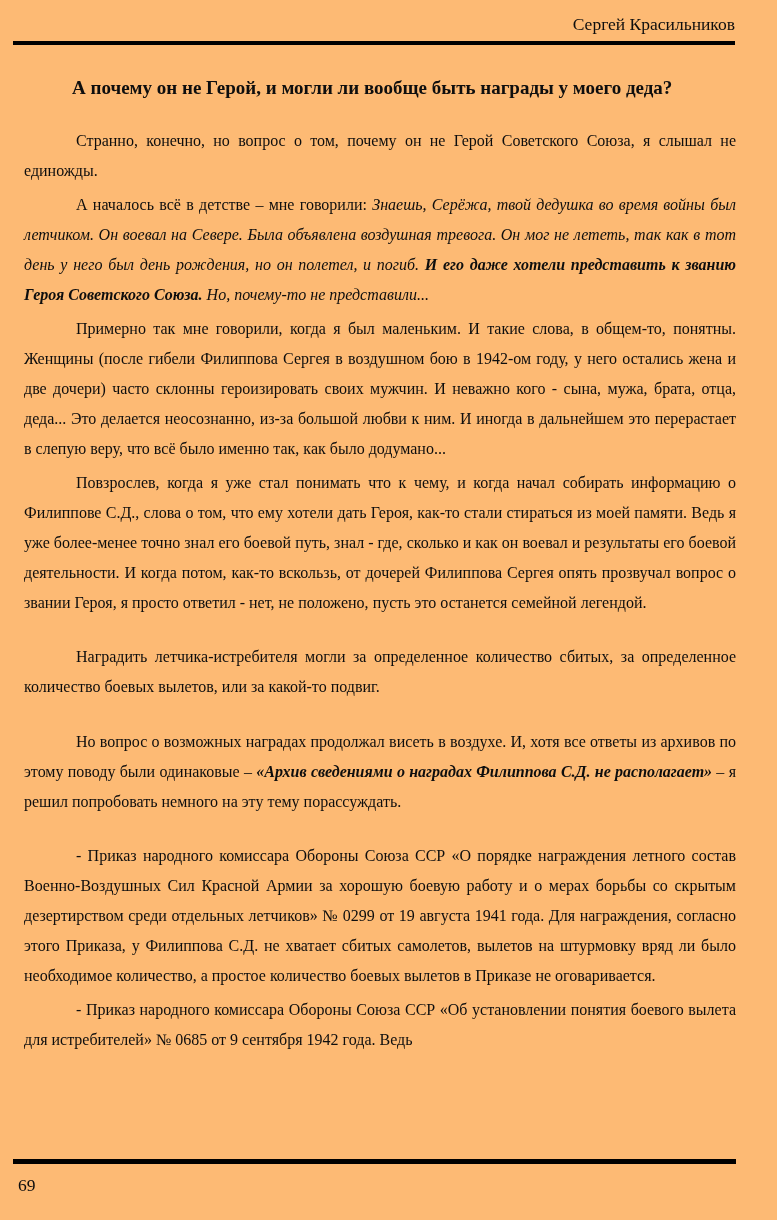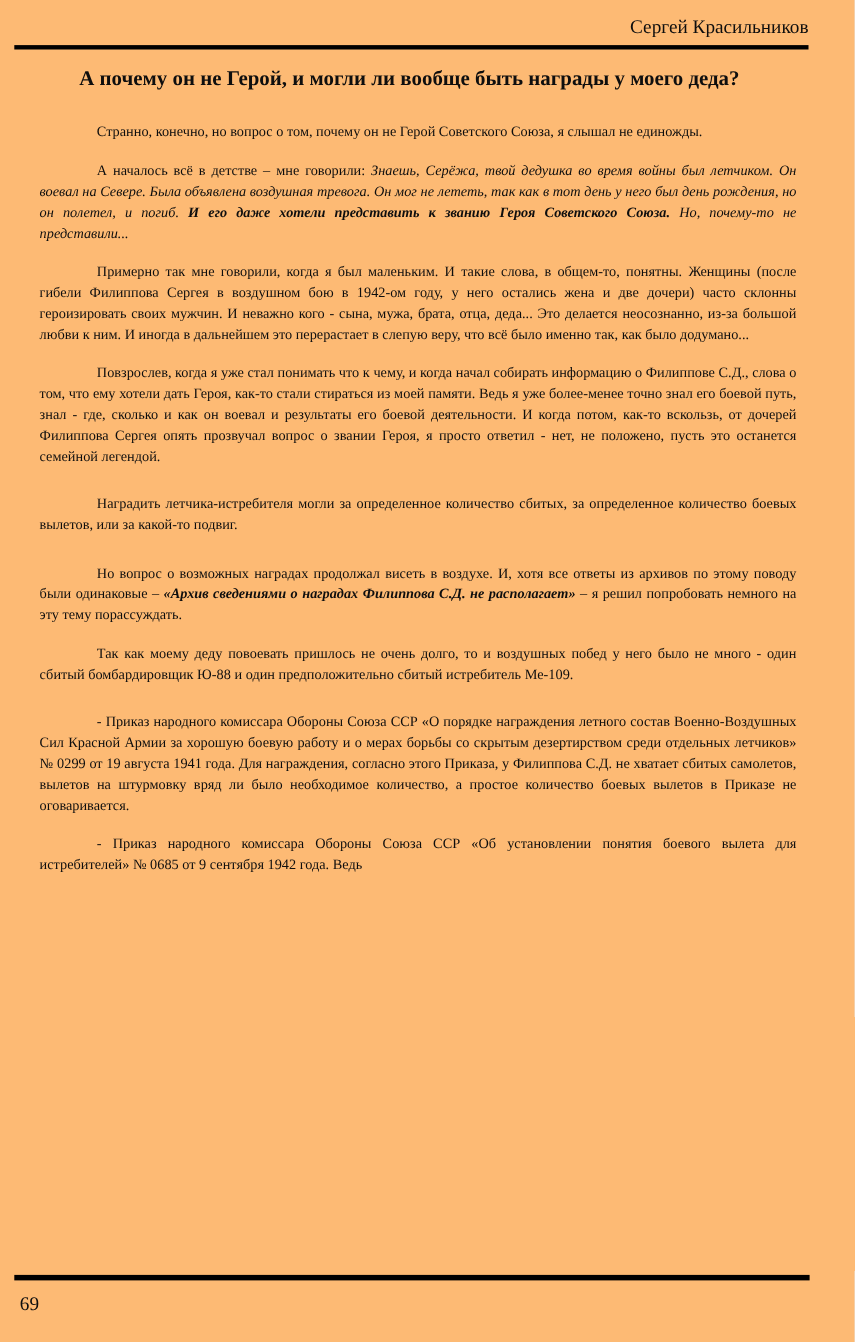--- a/index.html
+++ b/index.html
@@ -31,34 +31,34 @@
     position: absolute;
     left: 13px;
     top: 41px;
     width: 722px;
     height: 4px;
     background: #000000;
   }
   .content {
     position: absolute;
     left: 20px;
-    top: 60px;
+    top: 76px;
     width: 720px;
   }
   .doc-title {
     margin: 0 0 25px 0;
     font-size: 19px;
     font-weight: bold;
     line-height: 24.5px;
     text-indent: 52px;
   }
   .para {
-    margin: 16px;
-    font-size: 13px;
-    line-height: 19px;
+    margin: 4px;
+    font-size: 16px;
+    line-height: 30px;
     text-align: justify;
     text-indent: 52px;
   }
   .para.space-before {
     margin-top: 24.5px;
   }
   .run-regular { font-weight: normal; font-style: normal; }
   .run-bold { font-weight: normal; font-style: normal; }
   .run-italic { font-weight: normal; font-style: italic; }
   .run-bold-italic { font-weight: bold; font-style: italic; }
@@ -87,21 +87,20 @@
 
   <div class="content">
     <p class="doc-title">А почему он не Герой, и могли ли вообще быть награды у моего деда?</p>
     <div>
         <p class="para"><span class="run-regular">Странно, конечно, но вопрос о том, почему он не Герой Советского Союза, я слышал не единожды.</span></p>
         <p class="para"><span class="run-regular">А началось всё в детстве – мне говорили: </span><span class="run-italic">Знаешь, Серёжа, твой дедушка во время войны был летчиком. Он воевал на Севере. Была объявлена воздушная тревога. Он мог не лететь, так как в тот день у него был день рождения, но он полетел, и погиб. </span><span class="run-bold-italic">И его даже хотели представить к званию Героя Советского Союза.</span><span class="run-italic"> Но, почему-то не представили...</span></p>
         <p class="para"><span class="run-regular">Примерно так мне говорили, когда я был маленьким. И такие слова, в общем-то, понятны. Женщины (после гибели Филиппова Сергея в воздушном бою в 1942-ом году, у него остались жена и две дочери) часто склонны героизировать своих мужчин. И неважно кого - сына, мужа, брата, отца, деда... Это делается неосознанно, из-за большой любви к ним. И иногда в дальнейшем это перерастает в слепую веру, что всё было именно так, как было додумано...</span></p>
         <p class="para"><span class="run-regular">Повзрослев, когда я уже стал понимать что к чему, и когда начал собирать информацию о Филиппове С.Д., слова о том, что ему хотели дать Героя, как-то стали стираться из моей памяти. Ведь я уже более-менее точно знал его боевой путь, знал - где, сколько и как он воевал и результаты его боевой деятельности. И когда потом, как-то вскользь, от дочерей Филиппова Сергея опять прозвучал вопрос о звании Героя, я просто ответил - нет, не положено, </span><span class="run-bold">пусть это останется семейной легендой.</span></p>
         <p class="para space-before"><span class="run-regular">Наградить летчика-истребителя могли за определенное количество сбитых, за определенное количество боевых вылетов, или за какой-то подвиг.</span></p>
         <p class="para space-before"><span class="run-regular">Но вопрос о возможных наградах продолжал висеть в воздухе. И, хотя все ответы из архивов по этому поводу были одинаковые – </span><span class="run-bold-italic">«Архив сведениями о наградах Филиппова С.Д. не располагает»</span><span class="run-regular"> – я решил попробовать немного на эту тему порассуждать.</span></p>
-        <p class="para"><span class="run-regular">Так как моему деду повоевать пришлось не очень долго, то и воздушных побед у него было не много - один сбитый бомбардировщик Ю-88 и один предположительно сбитый истребитель Ме-109.</span></p>
         <p class="para space-before"><span class="run-bold">- Приказ народного комиссара Обороны Союза ССР «О порядке награждения летного состав Военно-Воздушных Сил Красной Армии за хорошую боевую работу и о мерах борьбы со скрытым дезертирством среди отдельных летчиков» № 0299 от 19 августа 1941 года.</span><span class="run-regular"> Для награждения, согласно этого Приказа, у Филиппова С.Д. не хватает сбитых самолетов, вылетов на штурмовку вряд ли было необходимое количество, а простое количество боевых вылетов в Приказе не оговаривается.</span></p>
         <p class="para"><span class="run-bold">- Приказ народного комиссара Обороны Союза ССР «Об установлении понятия боевого вылета для истребителей» № 0685 от 9 сентября 1942 года.</span><span class="run-regular"> Ведь</span></p>
       </div>
   </div>
 
   <div class="rule-bottom"></div>
   <div class="page-number">69</div>
 </div>
 
 </body></html>

